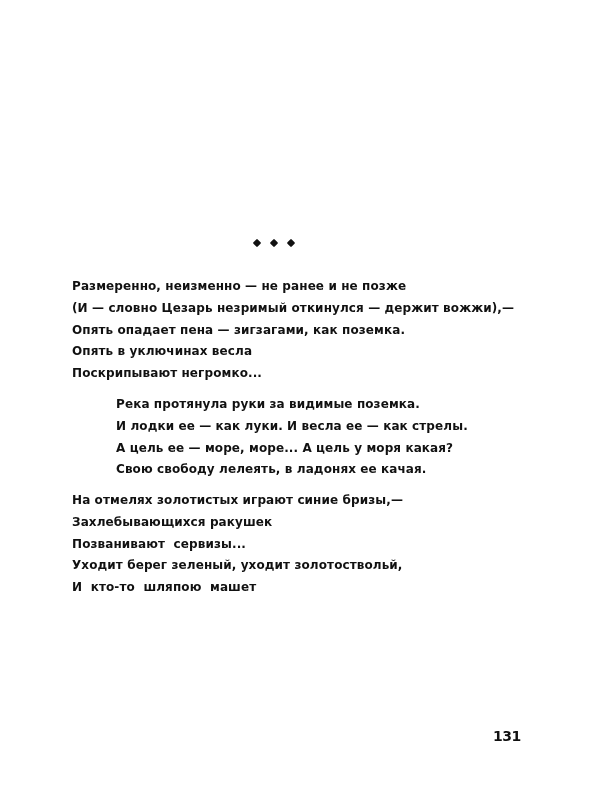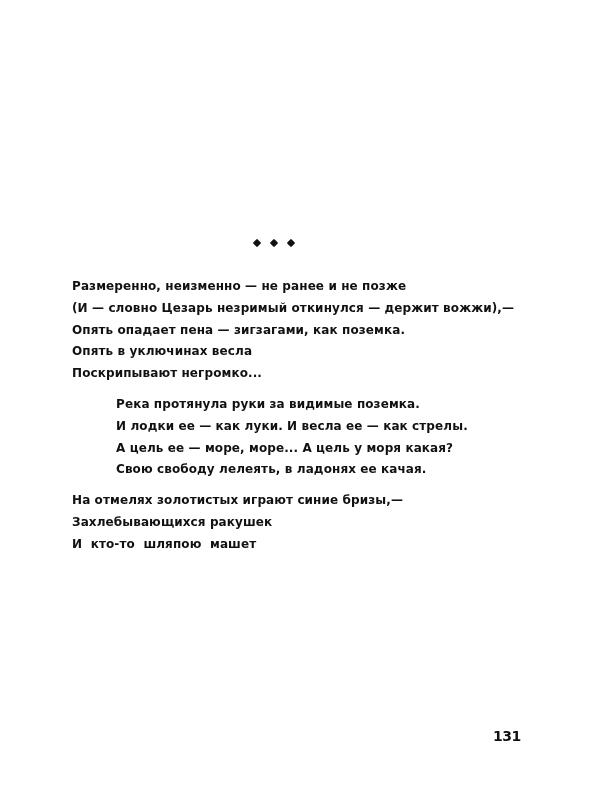--- a/index.html
+++ b/index.html
@@ -74,16 +74,18 @@
 <div class="stanza stanza-2">
   <span class="line">Река протянула руки за видимые поземка.</span>
   <span class="line">И лодки ее — как луки. И весла ее — как стрелы.</span>
   <span class="line">А цель ее — море, море... А цель у моря какая?</span>
   <span class="line">Свою свободу лелеять, в ладонях ее качая.</span>
 </div>
 
 <div class="stanza stanza-3">
   <span class="line">На отмелях золотистых играют синие бризы,—</span>
   <span class="line">Захлебывающихся ракушек</span>
+  <span class="line">Позванивают  сервизы...</span>
+  <span class="line">Уходит берег зеленый, уходит золотоствольй,</span>
   <span class="line">И  кто-то  шляпою  машет</span>
 </div>
 
 <div class="page-number">131</div>
 
 </body></html>

